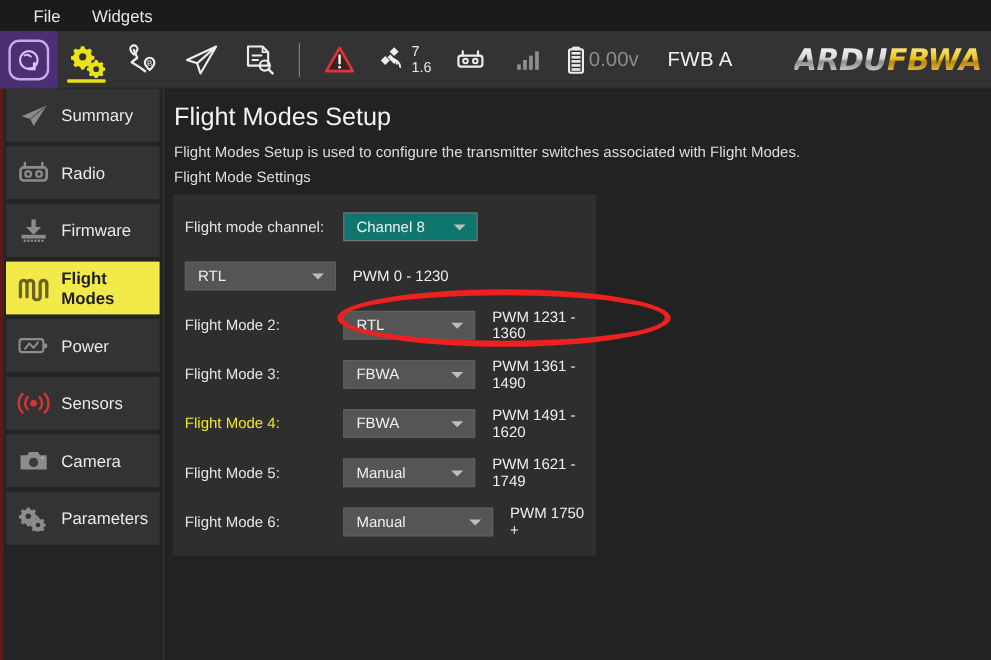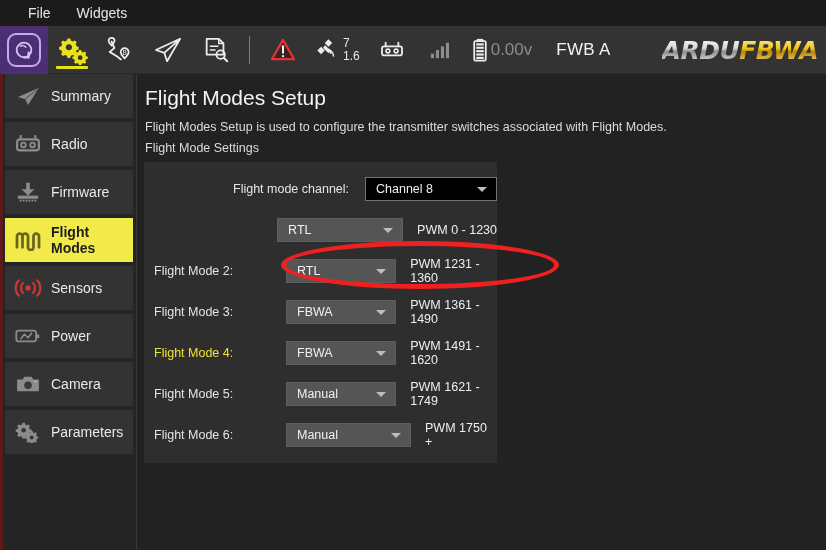--- a/index.html
+++ b/index.html
@@ -99,31 +99,31 @@
   
   .main { flex: 1; background: #222222; padding: 12px 0 0 6px; position: relative; }
   .page-title { color: #f3f3f3; font-size: 21px; margin: 0 0 10px 2px; font-weight: 400; }
   .page-desc { color: #dcdcdc; font-size: 12.5px; margin: 0 0 7px 2px; }
   .section-label { color: #dcdcdc; font-size: 12.5px; margin: 0 0 7px 2px; }
 
   .settings-panel {
     width: 353px; background: #2e2e2e; padding: 10px 0 12px 0; margin-left: 1px;
   }
   .row {
-    display: flex; align-items: center; height: 33px; padding-left: 10px; margin-bottom: 8px; justify-content: flex-end;
+    display: flex; align-items: center; height: 33px; padding-left: 10px; margin-bottom: 8px;
   }
   .row:last-child { margin-bottom: 0; }
   .row-label { color: #e4e4e4; font-size: 12.5px; width: 132px; flex: 0 0 132px; }
   .row-label.hl { color: #ece62f; }
   .dd {
     position: relative; width: 126px; height: 24px; background: #555555;
     display: flex; align-items: center; padding-left: 10px; cursor: default;
     border: 1px solid #5e5e5e;
   }
-  .dd.light { background: #000000; border-color: #737373; width: 132px; }
+  .dd.light { background: #0f766e; border-color: #737373; width: 112px; }
   .dd .dd-val { color: #f0f0f0; font-size: 12.5px; }
   .dd .caret {
     position: absolute; right: 9px; top: 50%; margin-top: -2px;
     width: 0; height: 0; border-left: 5px solid transparent;
     border-right: 5px solid transparent; border-top: 5px solid #bdbdbd;
   }
   .pwm { color: #eeeeee; font-size: 12.5px; margin-left: 14px; }
 
   
   .annot {
@@ -307,38 +307,38 @@
         <span class="sb-ico">
           <svg width="28" height="22" viewBox="0 0 30 24">
             <path d="M3 20 V8 a3 3 0 0 1 6 0 V20 M9 8 a3 3 0 0 1 6 0 V20 a3 3 0 0 0 6 0 V8 a3 3 0 0 1 6 0 V20" fill="none" stroke="#6b6320" stroke-width="3" stroke-linecap="round" stroke-linejoin="round"></path>
           </svg>
         </span>
         <span class="sb-label">Flight Modes</span>
       </div>
 
       <div class="sb-item">
         <span class="sb-ico">
+          <svg width="28" height="18" viewBox="0 0 30 20">
+            <rect x="2" y="4" width="22" height="12" rx="2.4" fill="none" stroke="#8c8c8c" stroke-width="2"></rect>
+            <rect x="24.5" y="8" width="3" height="4.4" rx="1" fill="#8c8c8c"></rect>
+            <path d="M7 13 L11 8 L15 12 L19 7" fill="none" stroke="#8c8c8c" stroke-width="1.8" stroke-linecap="round" stroke-linejoin="round"></path>
+          </svg>
+        </span>
+        <span class="sb-label">Power</span>
+      </div>
+
+      <div class="sb-item">
+        <span class="sb-ico">
           <svg width="28" height="22" viewBox="0 0 30 24">
             <circle cx="15" cy="12" r="3" fill="#d43535"></circle>
             <path d="M9.5 6.5 a8 8 0 0 0 0 11 M20.5 6.5 a8 8 0 0 1 0 11" fill="none" stroke="#d43535" stroke-width="2.2" stroke-linecap="round"></path>
             <path d="M5 3.5 a12 12 0 0 0 0 17 M25 3.5 a12 12 0 0 1 0 17" fill="none" stroke="#d43535" stroke-width="2.2" stroke-linecap="round"></path>
           </svg>
         </span>
         <span class="sb-label">Sensors</span>
-      </div>
-
-      <div class="sb-item">
-        <span class="sb-ico">
-          <svg width="28" height="18" viewBox="0 0 30 20">
-            <rect x="2" y="4" width="22" height="12" rx="2.4" fill="none" stroke="#8c8c8c" stroke-width="2"></rect>
-            <rect x="24.5" y="8" width="3" height="4.4" rx="1" fill="#8c8c8c"></rect>
-            <path d="M7 13 L11 8 L15 12 L19 7" fill="none" stroke="#8c8c8c" stroke-width="1.8" stroke-linecap="round" stroke-linejoin="round"></path>
-          </svg>
-        </span>
-        <span class="sb-label">Power</span>
       </div>
 
 
       <div class="sb-item">
         <span class="sb-ico">
           <svg width="26" height="20" viewBox="0 0 28 22">
             <path d="M2 6 H8 L10 3 H18 L20 6 H26 V19 H2 Z" fill="#8c8c8c"></path>
             <circle cx="14" cy="12.5" r="4.2" fill="#3a3a3a"></circle>
             <circle cx="22.3" cy="8.2" r="1" fill="#c9c9c9"></circle>
           </svg>

